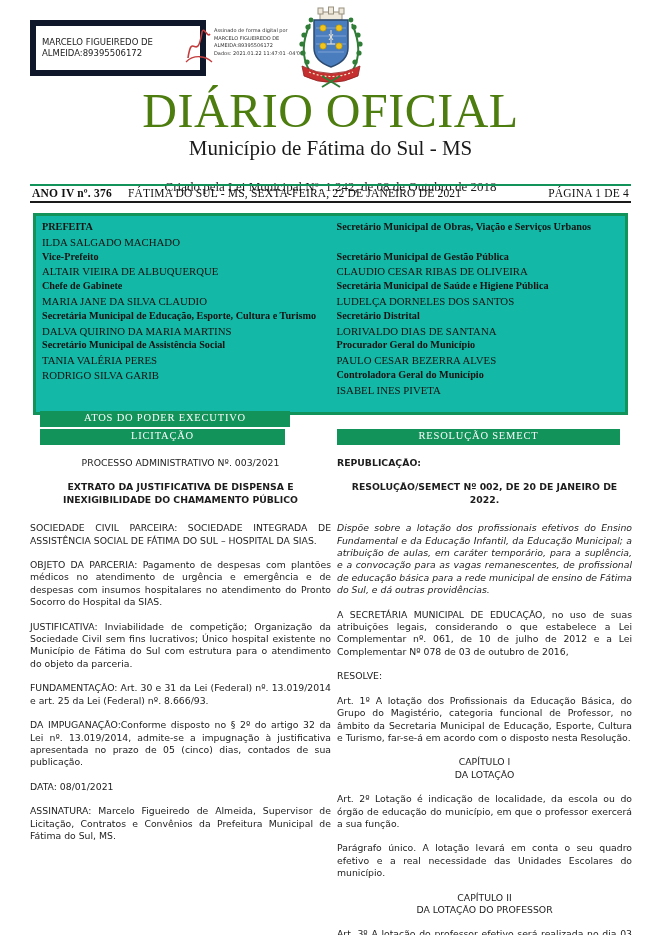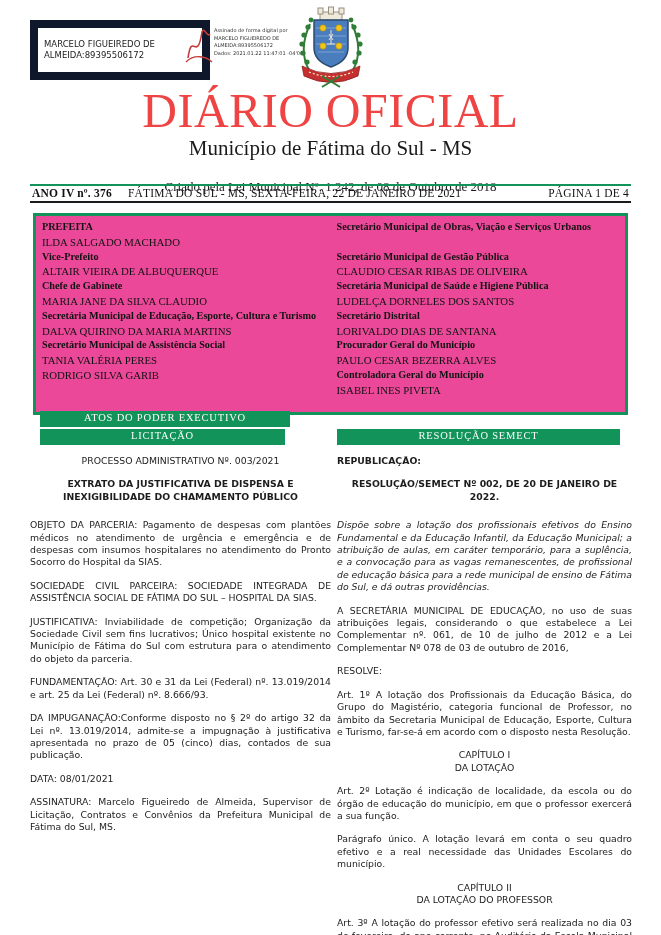--- a/index.html
+++ b/index.html
@@ -2,66 +2,66 @@
 <html><head>
 <meta charset="utf-8">
 <style>
   html,body{margin:0;padding:0;background:#ffffff;}
   body{width:661px;height:935px;position:relative;overflow:hidden;
        font-family:"Liberation Serif",serif;color:#111;}
   .page{position:absolute;inset:0;background:#fff;}
 
   
   .sig-box{position:absolute;left:30px;top:20px;width:152px;height:44px;
-           border:8px solid #0f172a;display:flex;align-items:center;padding:0 6px;}
+           border:6px solid #0f172a;display:flex;align-items:center;padding:0 6px;}
   .sig-name{font-family:"DejaVu Sans",sans-serif;font-size:8.5px;line-height:11px;
             color:#222;font-weight:500;}
   .sig-flourish{position:absolute;left:184px;top:24px;}
   .sig-details{position:absolute;left:214px;top:27px;width:120px;
                font-family:"DejaVu Sans",sans-serif;font-size:5px;line-height:7.5px;color:#333;}
 
   
   .coat{position:absolute;left:293px;top:6px;}
 
   
   .masthead{position:absolute;top:86px;left:0;right:0;text-align:center;}
-  .gz-title{font-size:48px;line-height:50px;letter-spacing:.5px;color:#ef4444;}
+  .gz-title{font-size:48px;line-height:50px;letter-spacing:.5px;color:#4d7c0f;}
   .gz-subtitle{font-size:21px;line-height:24px;color:#1a1a1a;text-align:center;}
   .gz-creation{font-size:13px;line-height:16px;margin-top:19px;color:#1a1a1a;}
 
   .rule-green{position:absolute;left:30px;right:30px;top:184px;height:2px;background:#12935a;}
   .edition-row{position:absolute;left:32px;right:32px;top:187px;display:flex;
                font-size:11.5px;letter-spacing:.2px;color:#111;}
   .edition-row .sp1{margin-right:16px;font-weight:bold;}
   .edition-row .page-ind{margin-left:auto;}
   .rule-black{position:absolute;left:30px;right:30px;top:201px;height:2px;background:#1a1a1a;}
 
   
   .officials{position:absolute;left:33px;right:33px;top:213px;height:188px;
-             border:3px solid #12935a;display:flex;padding:4px 6px;gap:12px;background:#ec4899;}
+             border:3px solid #12935a;display:flex;padding:4px 6px;gap:12px;background:#14b8a6;}
   .off-col{flex:1;}
   .off-col p{margin:0;line-height:14.8px;}
   .off-title{font-weight:bold;font-size:10.2px;}
   .off-name{font-size:10.8px;}
   .off-name:empty{height:14.8px;}
 
   
   .banner{background:#12935a;color:#fdfdfd;text-align:center;
           font-size:10.5px;line-height:14px;height:16px;letter-spacing:.8px;}
   .banner-atos{position:absolute;left:40px;top:411px;width:250px;}
 
   
   .col{position:absolute;top:429px;}
   .col-left{left:30px;width:301px;}
   .col-right{left:337px;width:295px;}
   .col-left .banner{margin-left:10px;width:245px;}
   .col-right .banner{width:283px;}
   .col-body{margin-top:10px;font-family:"DejaVu Sans",sans-serif;
             font-size:9.3px;line-height:12.4px;color:#1c1c1c;}
-  .col-body p{margin:4px 0 11px 0;}
+  .col-body p{margin:12px 0 11px 0;}
   .p-justify{text-align:justify;}
   .p-center{text-align:center;white-space:pre-line;}
   .p-bold-center{font-weight:bold;text-align:center;white-space:pre-line;margin-bottom:16px !important;}
   .p-bold-left{font-weight:bold;}
   .p-italic{font-style:italic;text-align:justify;}
 </style>
 </head>
 <body>
 
 <div class="page">
@@ -163,22 +163,22 @@
       </div>
   </div>
 
   <div class="banner banner-atos">ATOS DO PODER EXECUTIVO</div>
 
   <div class="col col-left">
     <div class="banner">LICITAÇÃO</div>
     <div class="col-body">
         <p class="para p-center">PROCESSO ADMINISTRATIVO Nº. 003/2021</p>
         <p class="para p-bold-center">EXTRATO DA JUSTIFICATIVA DE DISPENSA E INEXIGIBILIDADE DO CHAMAMENTO PÚBLICO</p>
+        <p class="para p-justify">SOCIEDADE CIVIL PARCEIRA: SOCIEDADE INTEGRADA DE ASSISTÊNCIA SOCIAL DE FÁTIMA DO SUL – HOSPITAL DA SIAS.</p>
         <p class="para p-justify">OBJETO DA PARCERIA: Pagamento de despesas com plantões médicos no atendimento de urgência e emergência e de despesas com insumos hospitalares no atendimento do Pronto Socorro do Hospital da SIAS.</p>
-        <p class="para p-justify">SOCIEDADE CIVIL PARCEIRA: SOCIEDADE INTEGRADA DE ASSISTÊNCIA SOCIAL DE FÁTIMA DO SUL – HOSPITAL DA SIAS.</p>
         <p class="para p-justify">JUSTIFICATIVA: Inviabilidade de competição; Organização da Sociedade Civil sem fins lucrativos; Único hospital existente no Município de Fátima do Sul com estrutura para o atendimento do objeto da parceria.</p>
         <p class="para p-justify">FUNDAMENTAÇÃO: Art. 30 e 31 da Lei (Federal) nº. 13.019/2014 e art. 25 da Lei (Federal) nº. 8.666/93.</p>
         <p class="para p-justify">DA IMPUGANAÇÃO:Conforme disposto no § 2º do artigo 32 da Lei nº. 13.019/2014, admite-se a impugnação à justificativa apresentada no prazo de 05 (cinco) dias, contados de sua publicação.</p>
         <p class="para p-justify">DATA: 08/01/2021</p>
         <p class="para p-justify">ASSINATURA: Marcelo Figueiredo de Almeida, Supervisor de Licitação, Contratos e Convênios da Prefeitura Municipal de Fátima do Sul, MS.</p>
       </div>
   </div>
 
   <div class="col col-right">
     <div class="banner">RESOLUÇÃO SEMECT</div>

